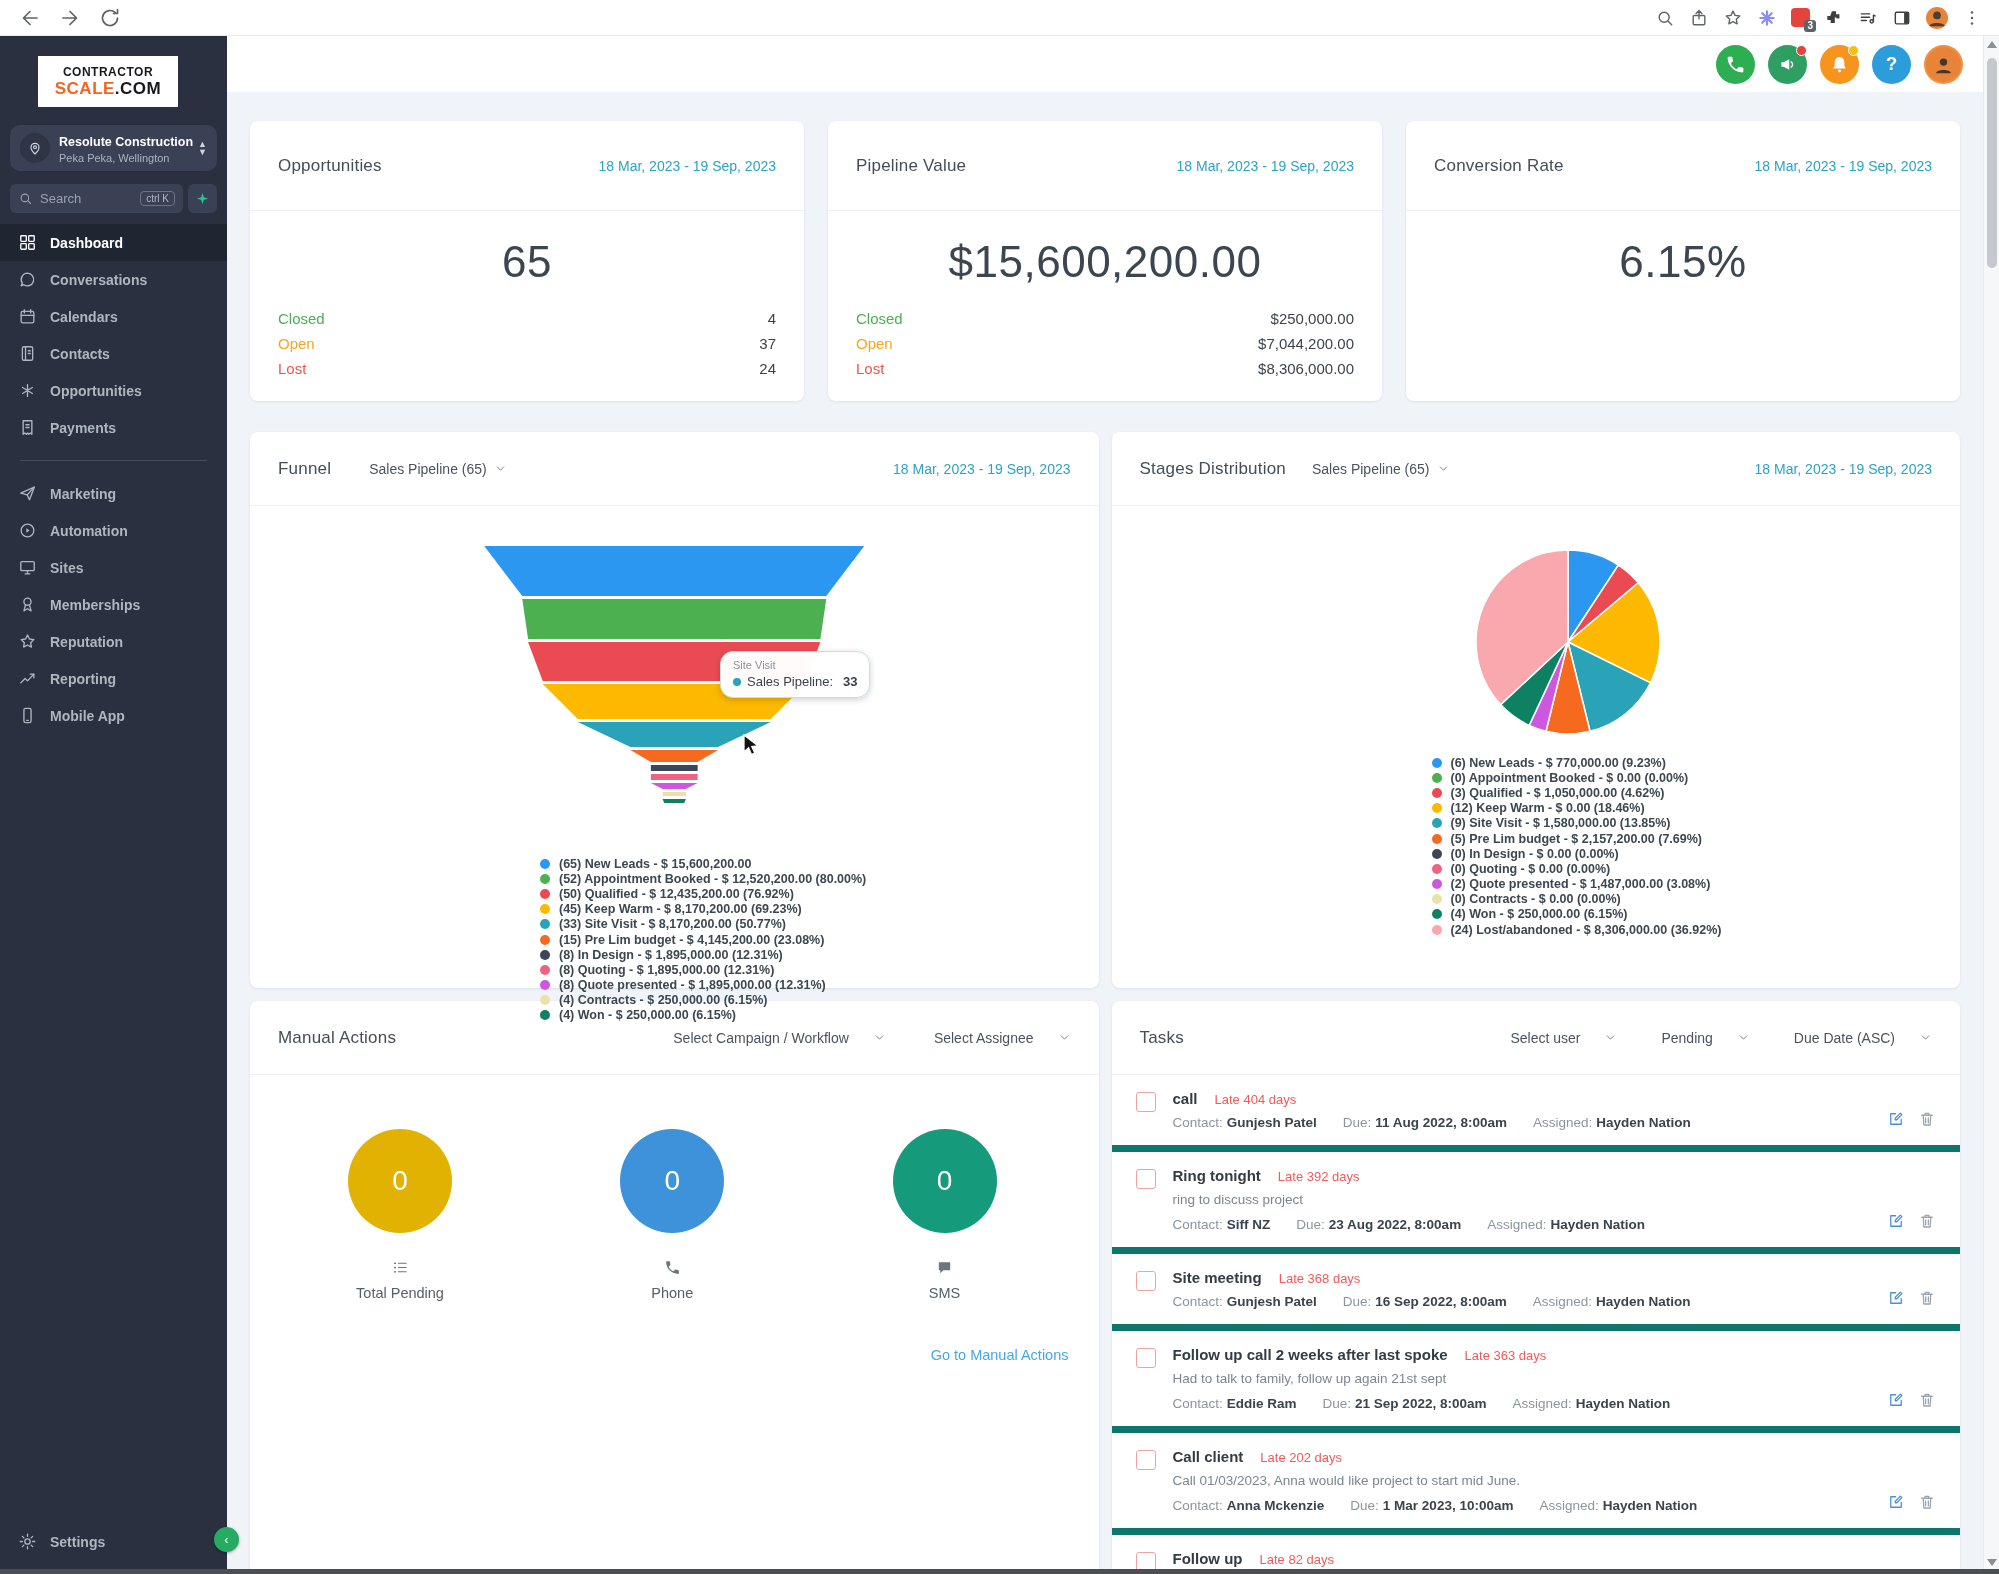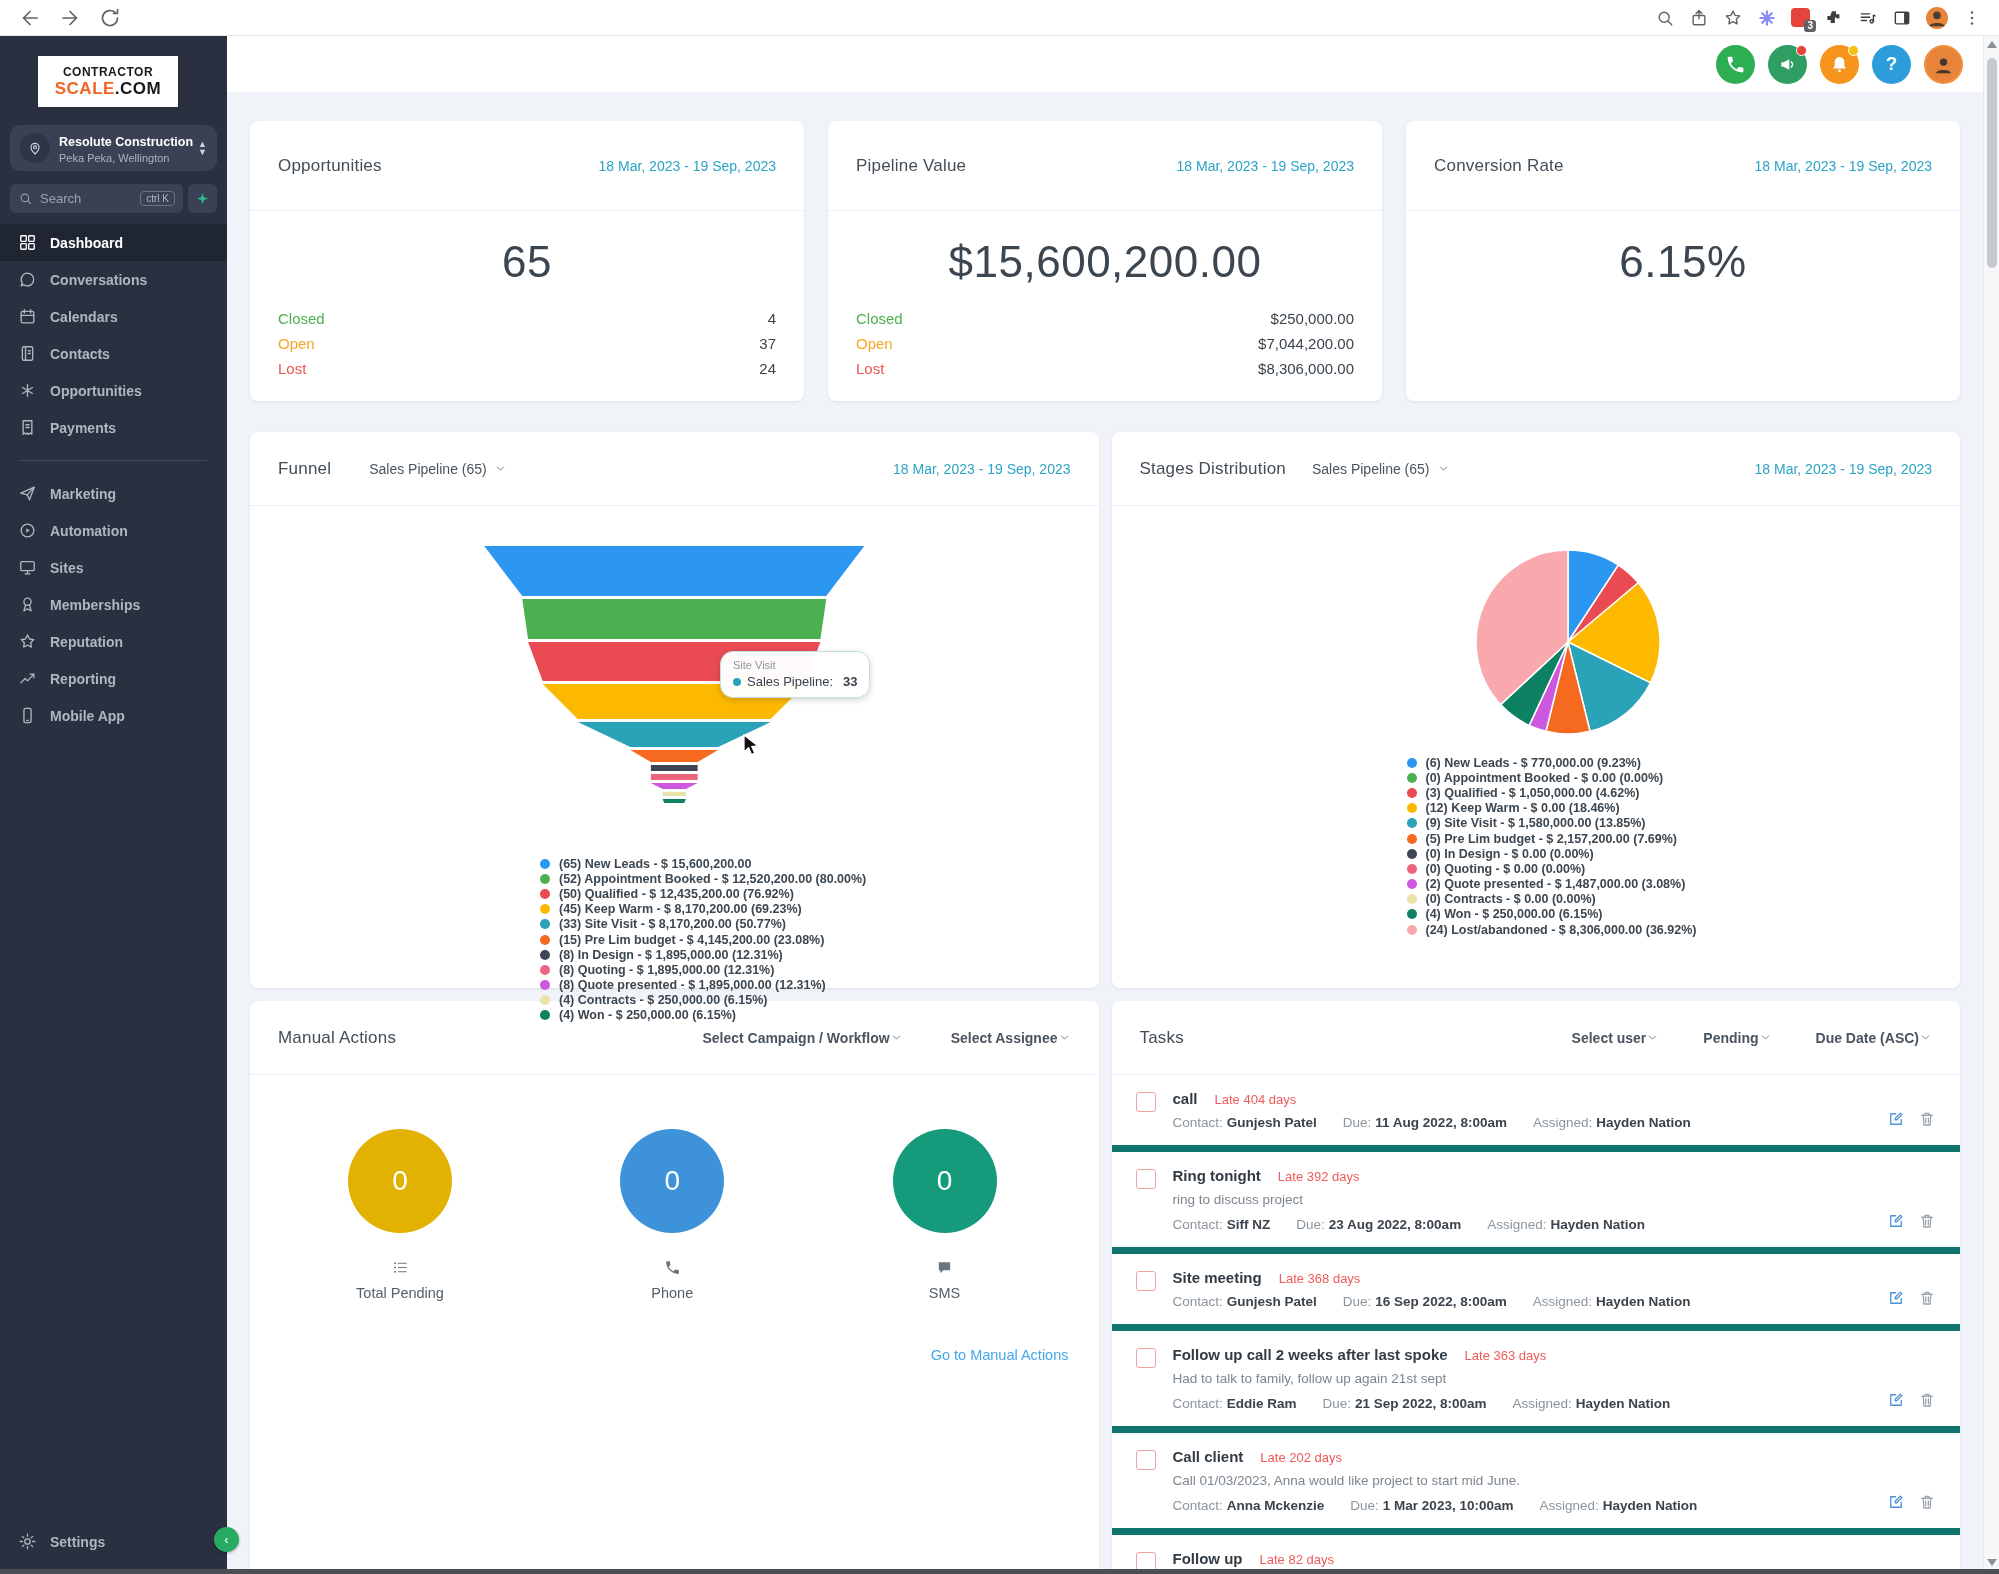--- a/index.html
+++ b/index.html
@@ -85,27 +85,27 @@
   .f-tt-stage { font-size:11px; color:#8a949d; }
   .f-tt-line { font-size:13px; color:#39424c; margin-top:3px; display:flex; align-items:center; gap:6px; }
   .f-tt-dot { width:8px; height:8px; border-radius:50%; background:#2aa2b8; }
   .f-tt-line b { margin-left:4px; }
   .cursor { position:absolute; left:492px; top:228px; z-index:6; }
 
   .legend { position:absolute; font-size:12.5px; font-weight:bold; color:#3c4750; }
   .legend-item { display:flex; align-items:center; height:15.2px; white-space:nowrap; }
   .legend-dot { width:10px; height:10px; border-radius:50%; margin-right:9px; flex:none; }
   .funnel-legend { left:290px; top:350px; }
-  .pie-legend { left:295px; top:249px; }
+  .pie-legend { left:320px; top:249px; }
   .pie-svg { position:absolute; left:361px; top:41px; }
 
   .row3 { display:flex; gap:13px; }
   .row3 .card { flex:1; height:640px; }
   .ma-head-filters { margin-left:auto; display:flex; gap:48px; }
-  .ma-filter { display:flex; align-items:center; gap:0; font-size:14px; color:#4a545e; cursor:pointer;font-weight:bold; }
+  .ma-filter { display:flex; align-items:center; gap:24px; font-size:14px; color:#4a545e; cursor:pointer; }
   .ma-filter .chev { width:13px; height:13px; color:#6b757f; }
   .circles { display:flex; justify-content:space-between; padding:54px 64px 0 60px; }
   .circle-item { width:180px; display:flex; flex-direction:column; align-items:center; }
   .big-circle { width:104px; height:104px; border-radius:50%; display:flex; align-items:center; justify-content:center; color:#fff; font-size:28px; }
   .circle-ic { width:17px; height:17px; color:#6b7680; margin-top:26px; }
   .circle-label { font-size:14.5px; color:#55606a; margin-top:9px; }
   .ma-link { text-align:right; padding:46px 30px 0; font-size:14.5px; color:#45a7e6; cursor:pointer; }
 
   .task-list { overflow:hidden; }
   .task-row { display:flex; padding:15px 24px 15px 24px; border-bottom:7px solid #0f766e; cursor:pointer; }

